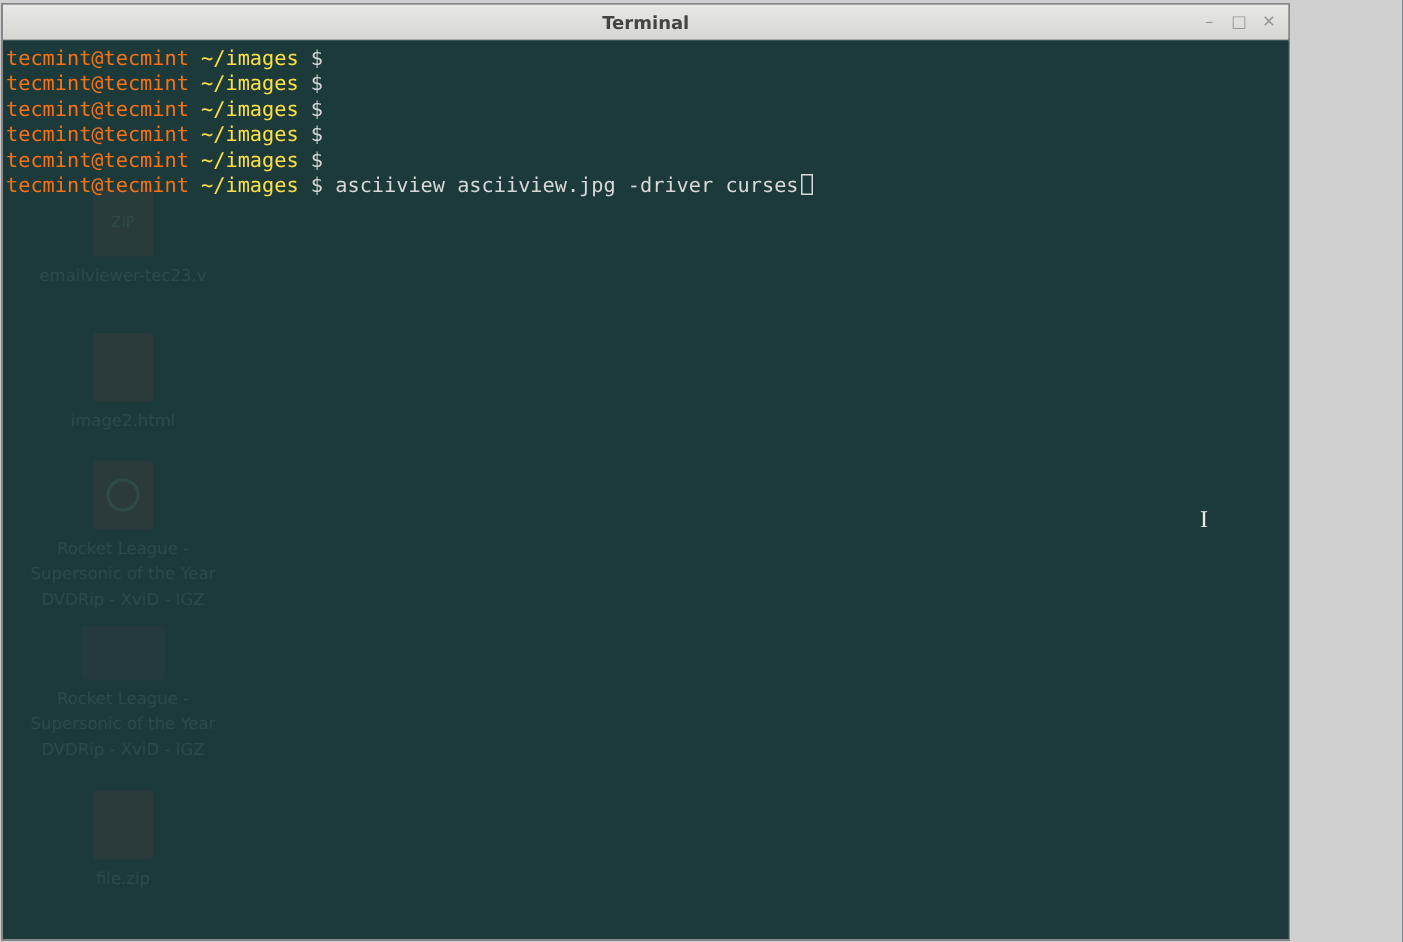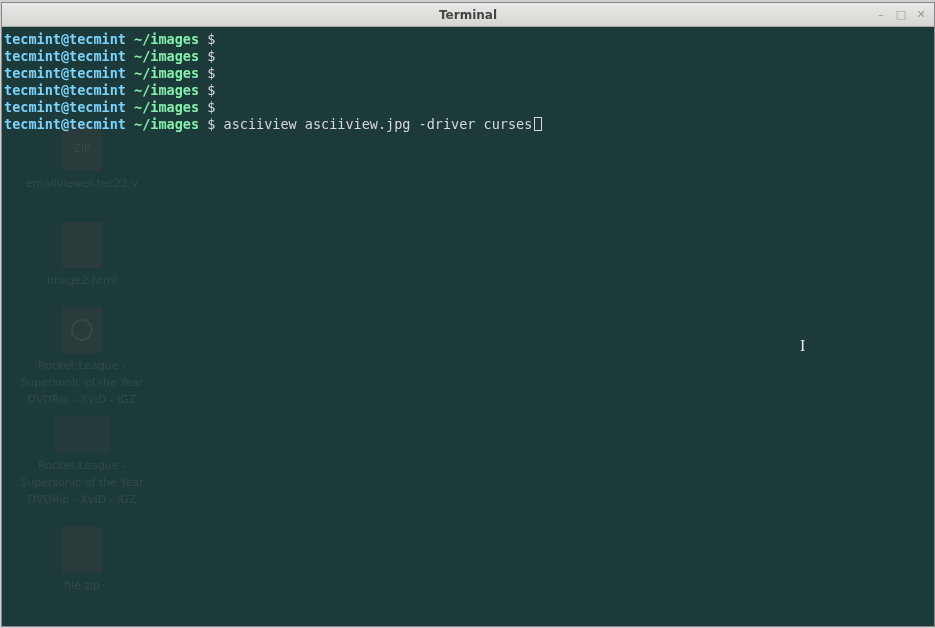--- a/index.html
+++ b/index.html
@@ -12,21 +12,21 @@
       height: 628px;
       background: #d0d0d0;
       font-family: "DejaVu Sans Mono", "Liberation Mono", monospace;
       overflow: hidden;
       position: relative;
     }
     .window {
       position: absolute;
       top: 2px;
       left: 1px;
-      width: 934px;
+      width: 859px;
       height: 625px;
       background: #1d3a3a;
       border: 1px solid #888;
       display: flex;
       flex-direction: column;
     }
     .titlebar {
       height: 24px;
       background: linear-gradient(#e8e8e6, #d6d6d2);
       border-bottom: 1px solid #aaa;
@@ -114,29 +114,29 @@
       display: block;
     }
     .terminal-lines {
       position: relative;
       z-index: 1;
     }
     .line {
       white-space: pre;
     }
     .user-host {
-      color: #7dd3fc;
-      font-weight: bold;
+      color: #f97316;
+      font-weight: normal;
     }
     .path-sep {
       color: #d8d8d8;
     }
     .cwd {
-      color: #86efac;
-      font-weight: bold;
+      color: #fde047;
+      font-weight: normal;
     }
     .prompt-sym {
       color: #d8d8d8;
     }
     .cmd {
       color: #d8d8d8;
     }
     .cursor {
       display: inline-block;
       width: 8px;

